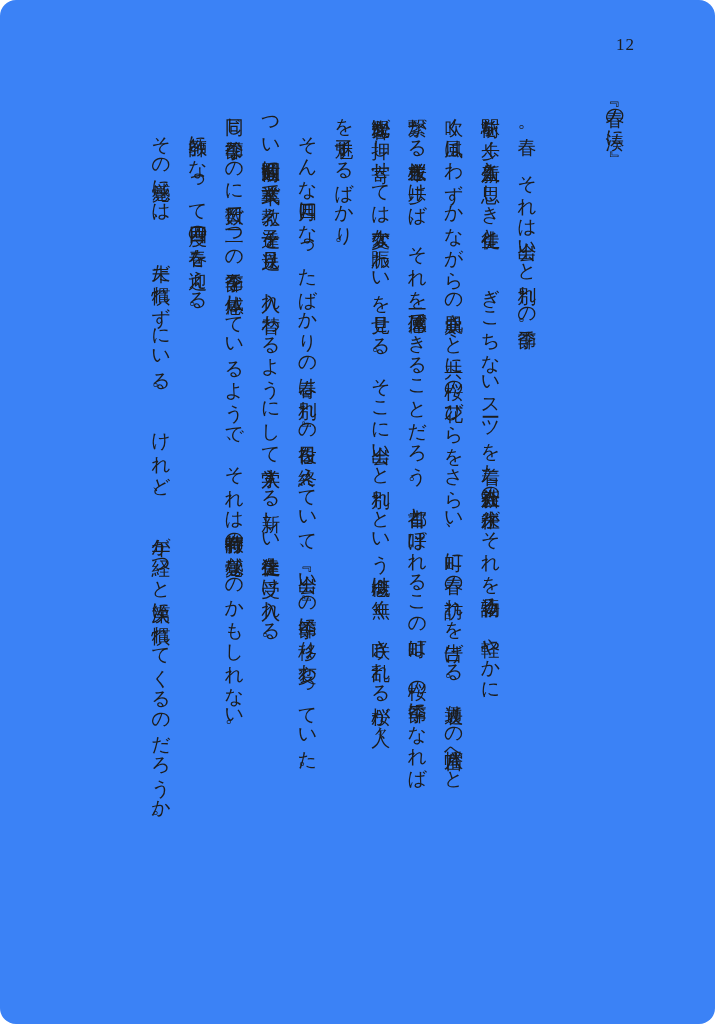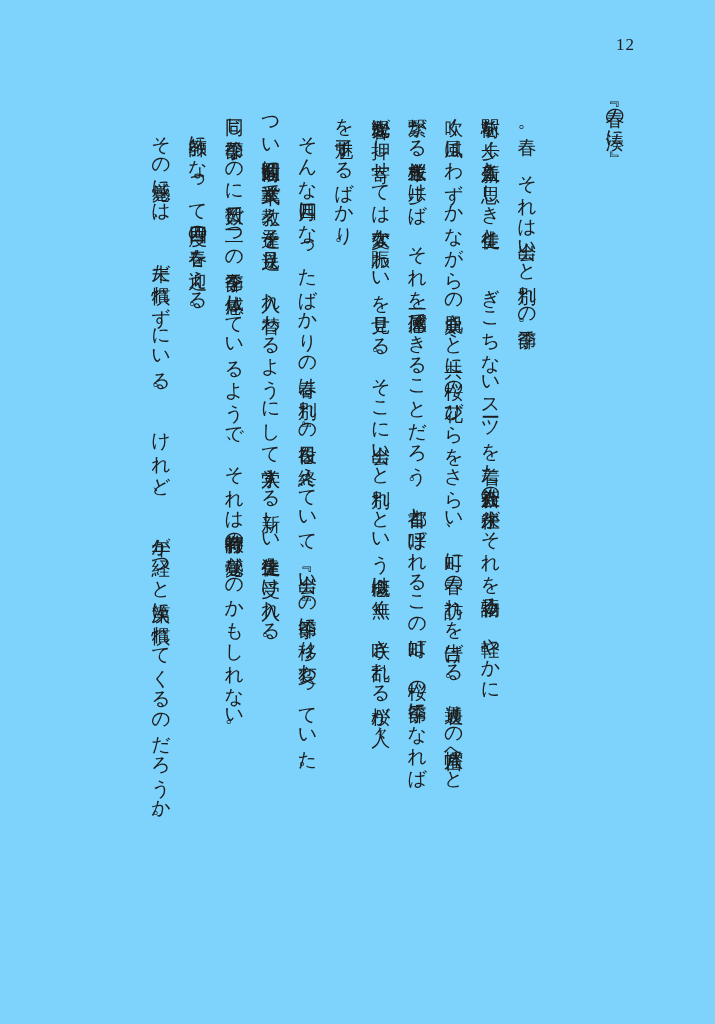--- a/index.html
+++ b/index.html
@@ -3,24 +3,25 @@
 <meta charset="utf-8">
 <style>
   html, body {
     margin: 0;
     padding: 0;
   }
   .page {
     position: relative;
     width: 715px;
     height: 1024px;
-    background: #7dd3fc;
+    background: #3b82f6;
     color: #1c1c1c;
     font-family: "Liberation Serif", "DejaVu Serif", serif;
     overflow: hidden;
+    border-radius: 16px;
   }
   .page-number {
     position: absolute;
     top: 36px;
     right: 80px;
     font-size: 17px;
     letter-spacing: 1px;
     line-height: 1;
   }
   .title-col {

